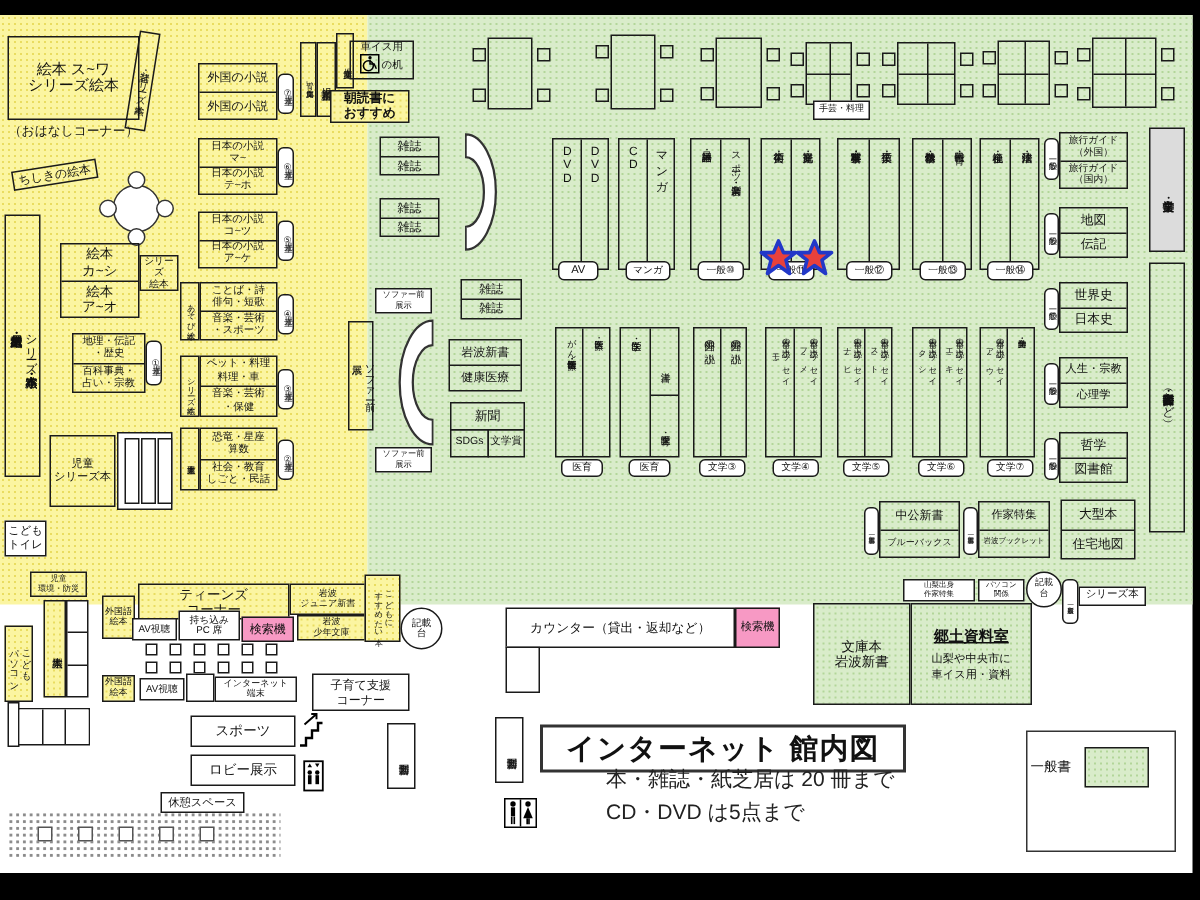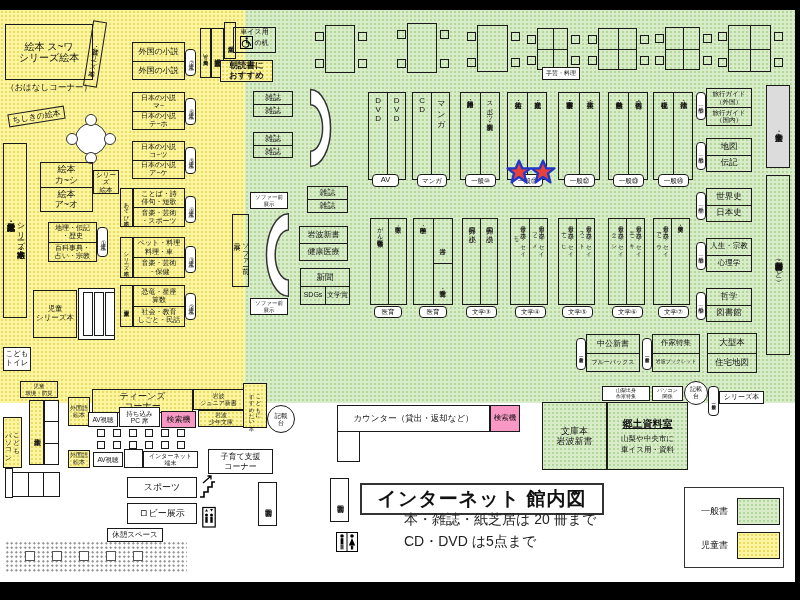--- a/index.html
+++ b/index.html
@@ -36,21 +36,21 @@
   .dotted{background-image:radial-gradient(#8a8a8a .9px,transparent 1px);background-size:4.5px 4.5px;}
   .ttl{text-decoration:underline;display:block;text-align:center;font-weight:bold;}
   .sub{white-space:pre-line;display:block;text-align:center;line-height:1.35;margin-top:3px;}
   .titlebox{position:absolute;left:360px;top:483px;width:240px;height:28px;border:2px solid #333;
             background:#fff;display:flex;align-items:center;justify-content:center;
             font-size:19px;font-weight:bold;letter-spacing:1px;}
   .note{position:absolute;left:404px;font-size:14px;color:#222;}
   .n1{top:511px;} .n2{top:533px;}
   .legend{position:absolute;left:684px;top:487px;width:98px;height:79px;background:#fff;border:1px solid #333;}
   .lrow{position:absolute;left:0;width:100%;height:34px;display:flex;align-items:center;}
-  .ltx{font-size:9px;margin-left:16px;width:36px;}
+  .ltx{font-size:9px;margin-left:2px;width:36px;}
   .lsw{width:41px;height:25px;display:inline-block;}
   svg{display:block;}
 </style>
 </head>
 <body>
 
 <div id="map">
   <div class="zone zone-y" style="left:0;top:0;width:245px;height:393px;"></div>
   <div class="zone zone-g" style="left:245px;top:0;width:550px;height:393px;"></div>
 </div>
@@ -825,17 +825,13 @@
     <span>インターネット 館内図</span>
   </div>
 <div class="note n1">本・雑誌・紙芝居は 20 冊まで</div>
 <div class="note n2">CD・DVD は5点まで</div>
 
 <div class="legend">
   <div class="lrow" style="top:6px;">
     <span class="ltx">一般書</span>
     <span class="lsw zone-g bd"></span>
   </div>
-  <div class="lrow" style="top:40px;">
-    <span class="ltx">児童書</span>
-    <span class="lsw zone-y bd"></span>
-  </div>
 </div>
 
 </body></html>

